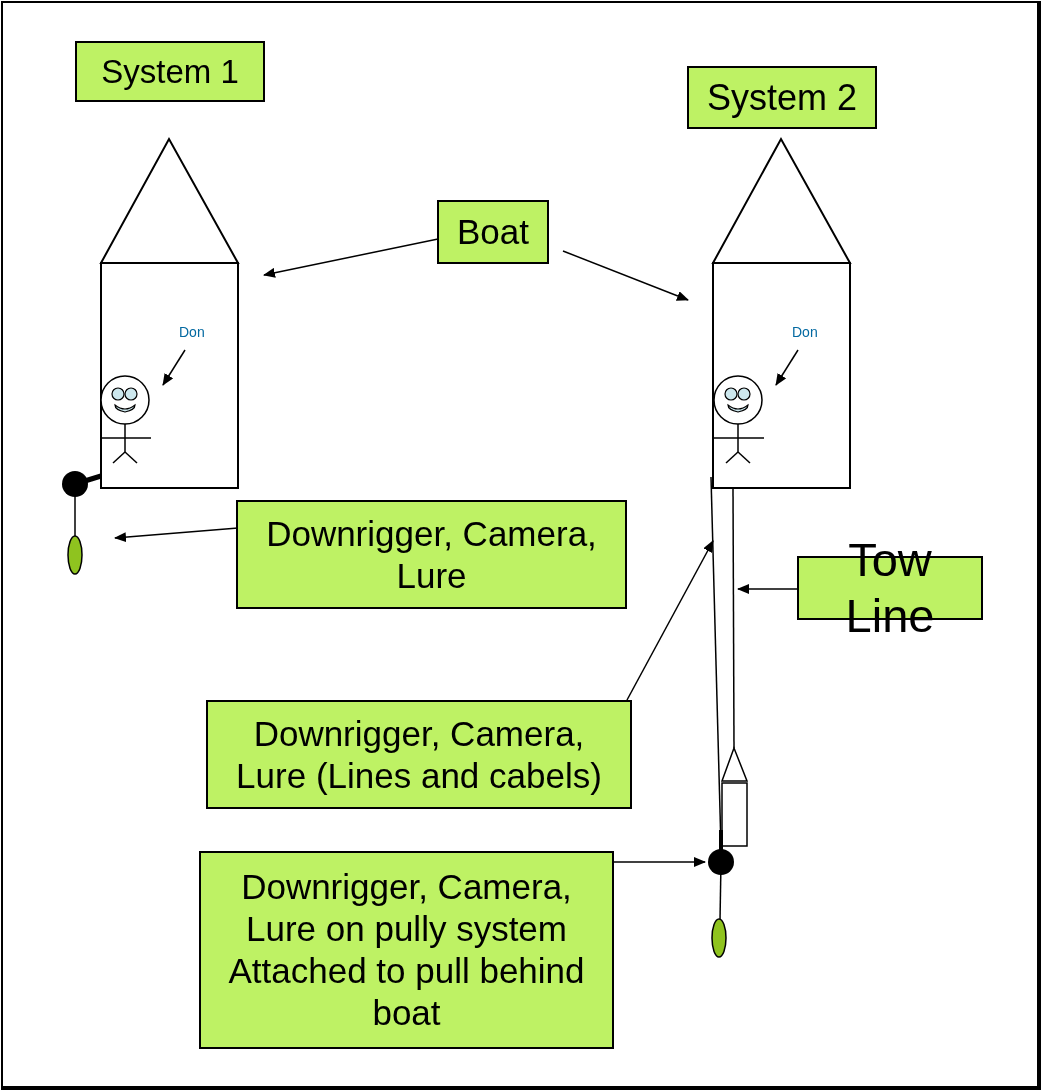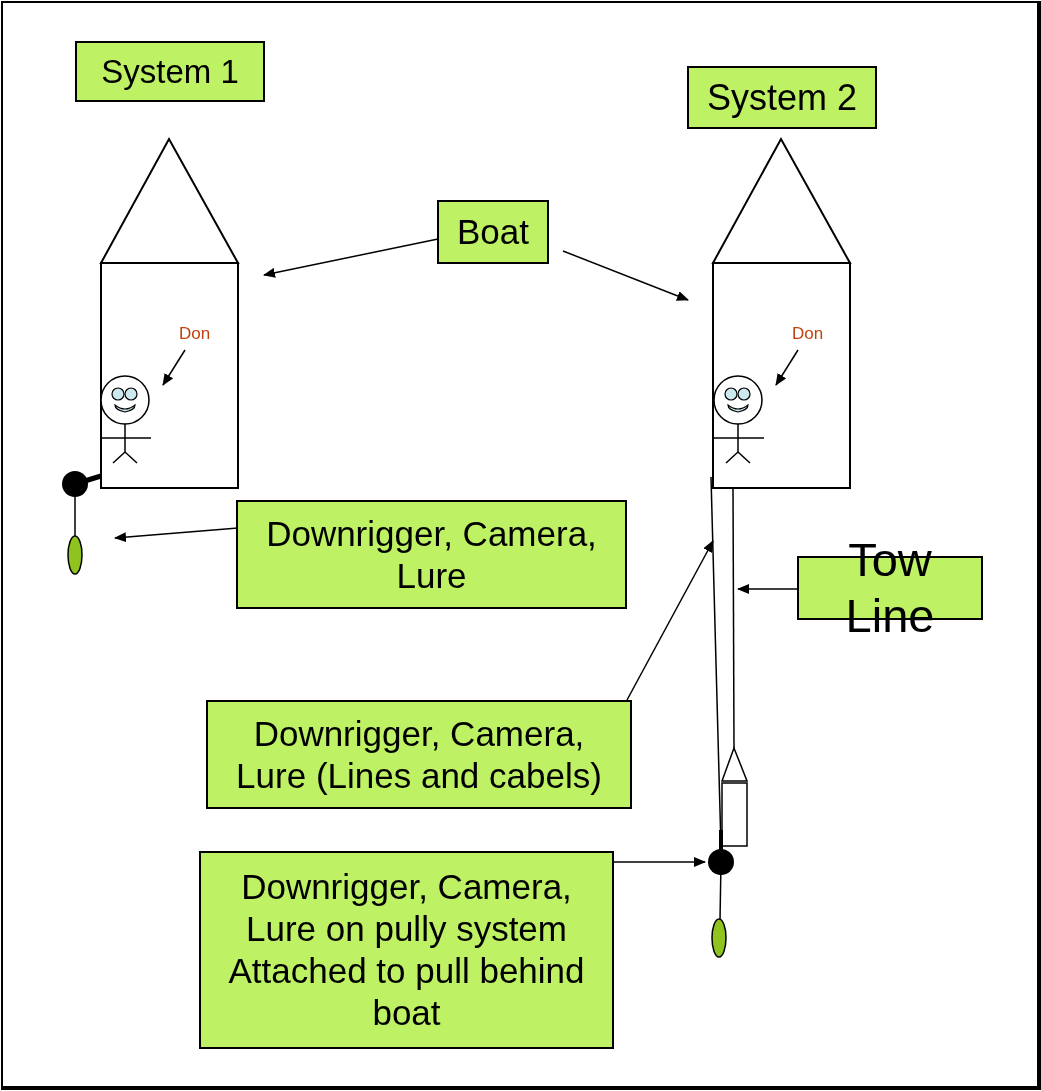--- a/index.html
+++ b/index.html
@@ -6,21 +6,21 @@
   body { width: 1041px; height: 1091px; position: relative; overflow: hidden; }
   #canvas { position: absolute; left: 0; top: 0; width: 1041px; height: 1091px; }
   .frame { position: absolute; left: 1px; top: 1px; width: 1034px; height: 1083px; border: 2px solid #000; border-right-width: 4px; border-bottom-width: 4px; box-sizing: content-box; pointer-events: none; }
   .label-box {
     position: absolute; border: 2px solid #000; background: #bef264;
     font-family: "Liberation Sans", sans-serif; color: #000;
     display: flex; align-items: center; justify-content: center;
     text-align: center; box-sizing: border-box; line-height: 1.2;
   }
   .label-box span { white-space: pre-line; }
-  .small-label { position: absolute; font-family: "Liberation Sans", sans-serif; font-size: 17px; color: #c2410c; }
+  .small-label { position: absolute; font-family: "Liberation Sans", sans-serif; font-size: 14px; color: #0369a1; }
 </style>
 </head>
 <body>
 
 <div class="frame"></div>
 
 <svg id="canvas" width="1041" height="1091" viewBox="0 0 1041 1091">
   <defs>
     <marker id="ah" markerWidth="12" markerHeight="10" refX="11" refY="5" orient="auto" markerUnits="userSpaceOnUse">
       <path d="M0,0 L12,5 L0,10 z" fill="#000"></path>

